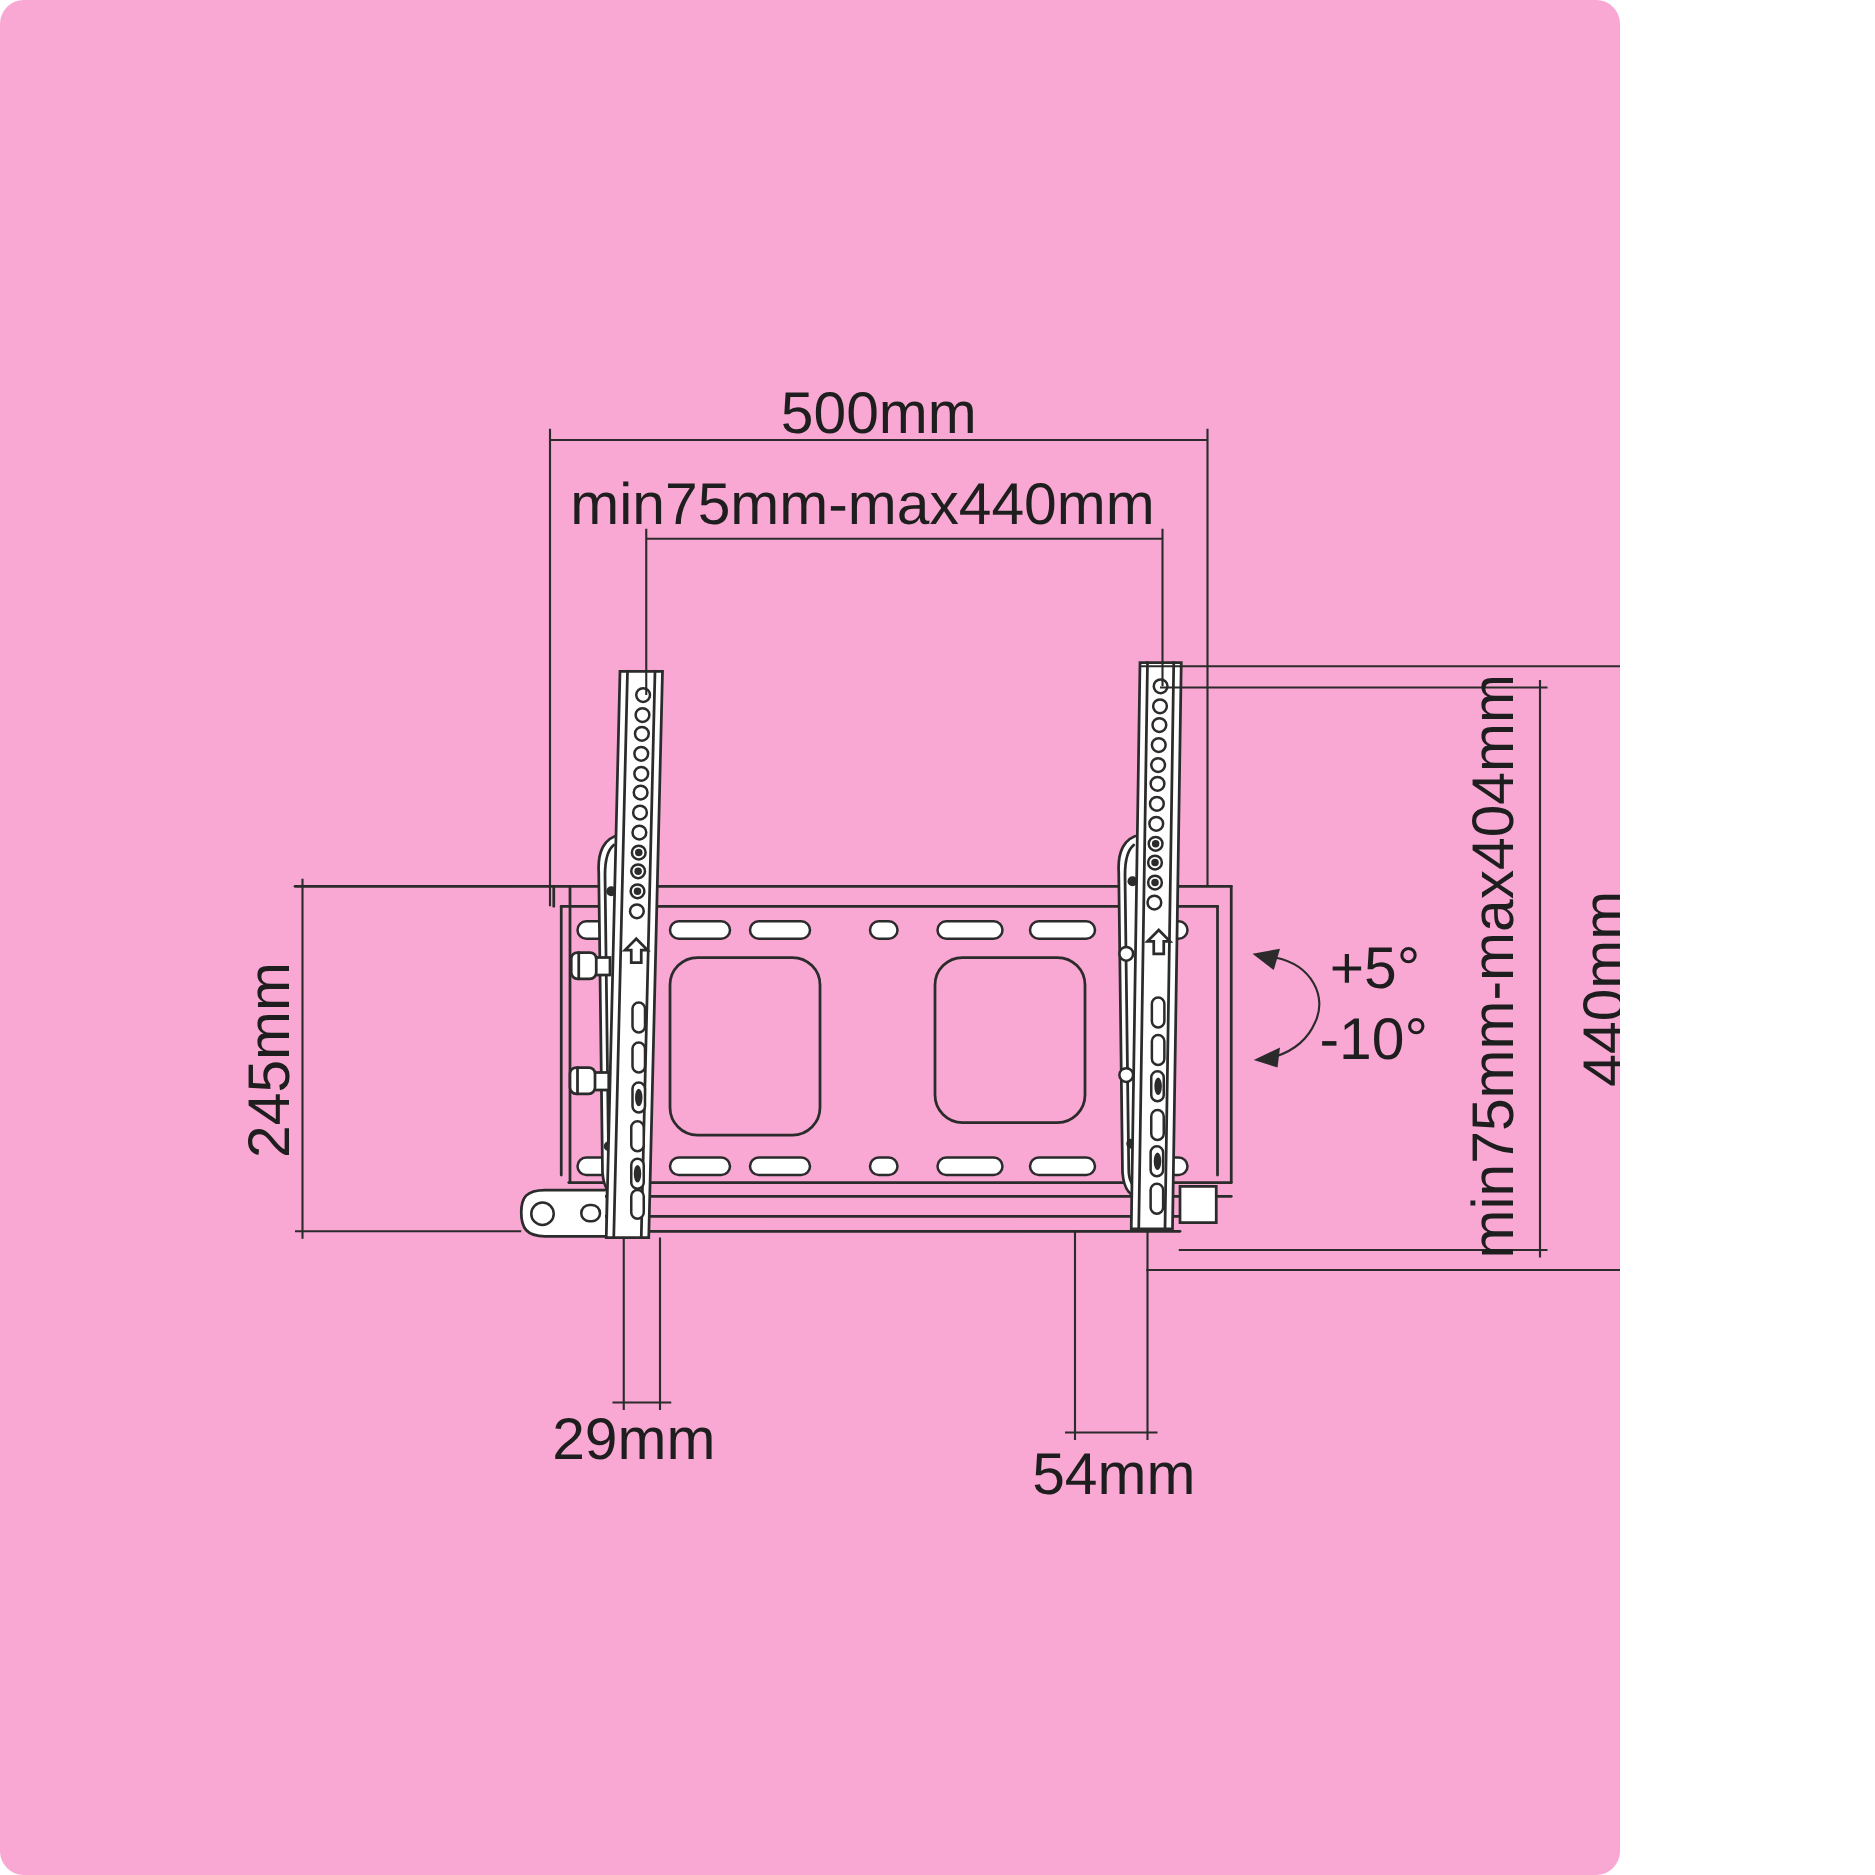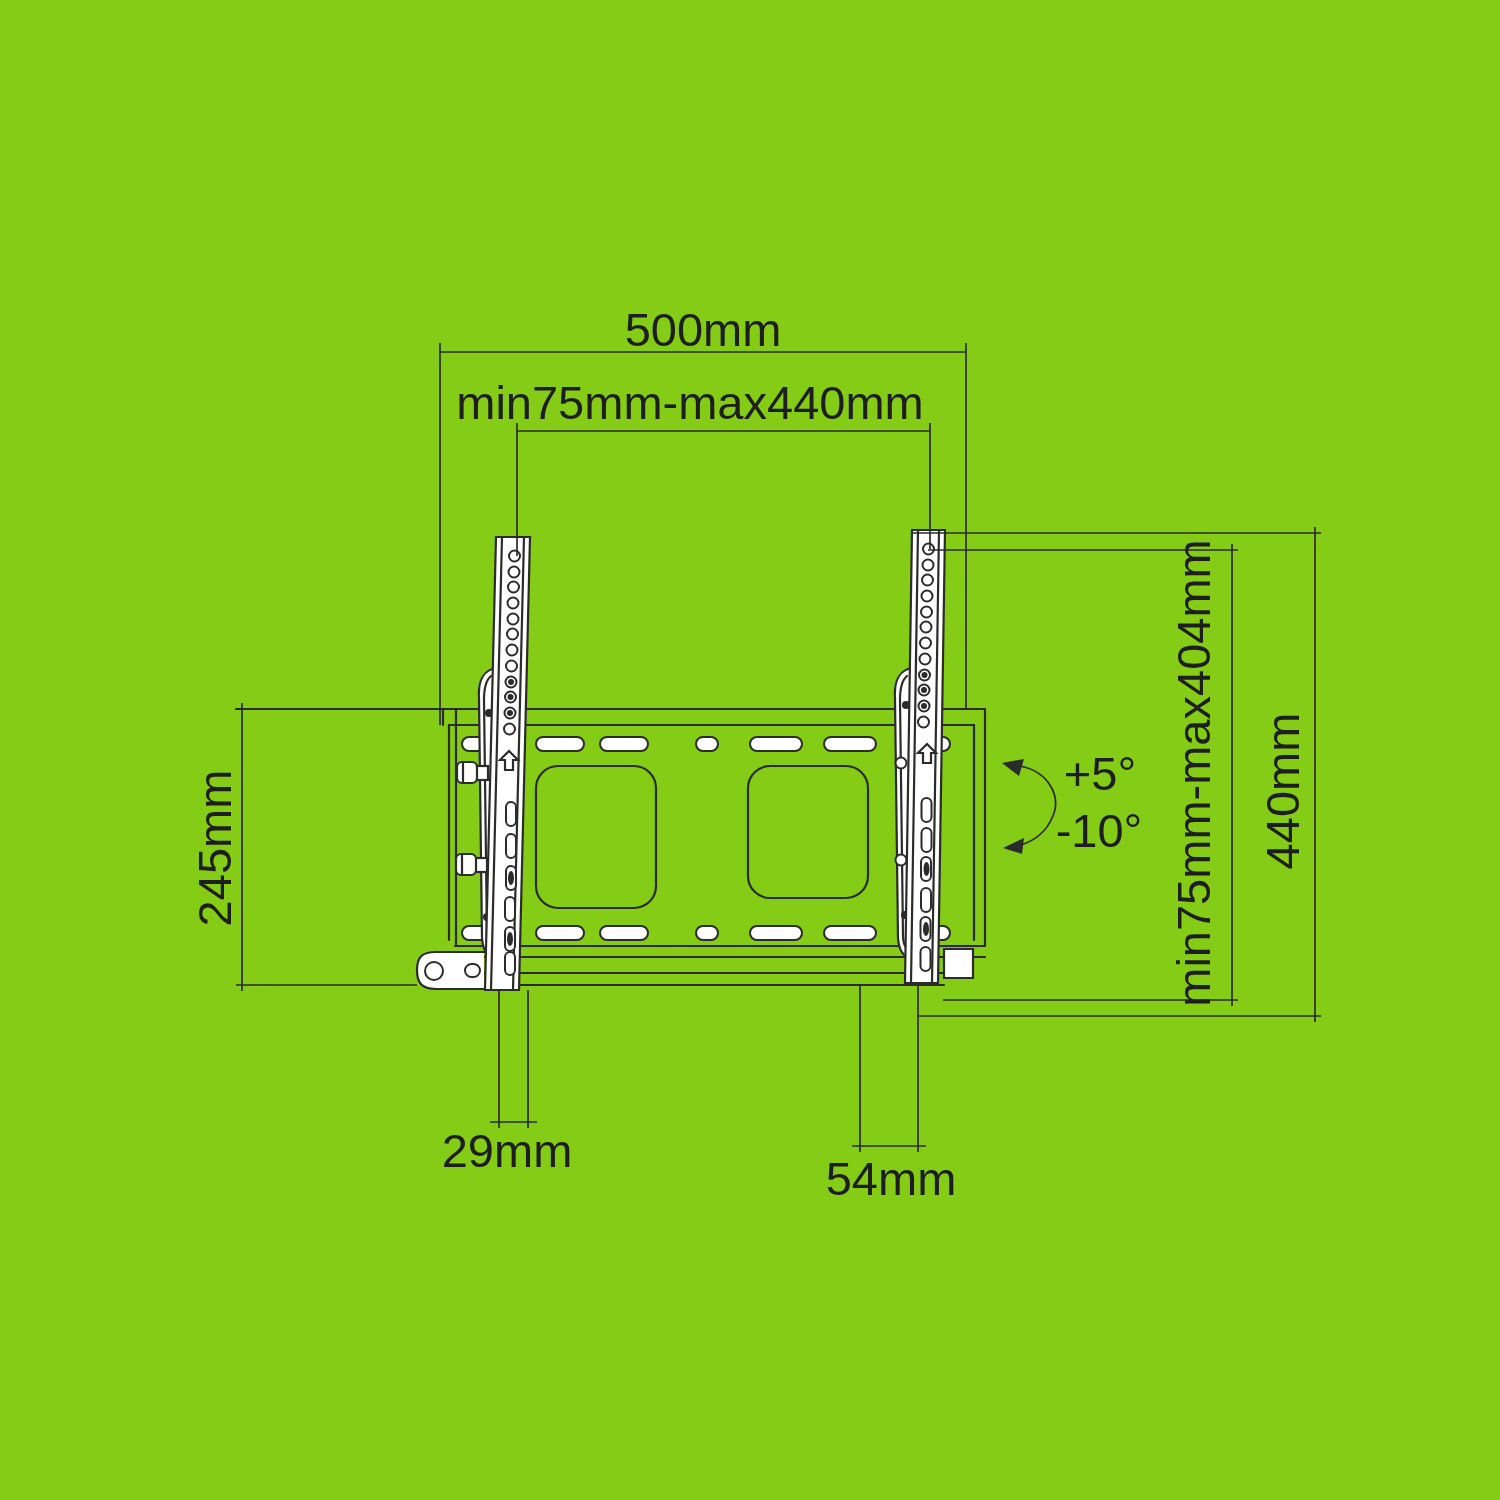--- a/index.html
+++ b/index.html
@@ -1,16 +1,16 @@
 <!DOCTYPE html>
 <html><head>
 <meta charset="utf-8">
 <style>
   html,body{margin:0;padding:0;background:#fff;}
-  .canvas{width:1500px;height:1500px;background:#84cc16;position:relative;overflow:hidden;}
+  .canvas{width:1296px;height:1500px;background:#f9a8d4;position:relative;overflow:hidden;border-radius:19px;}
   svg text{
     font-family:"Liberation Sans","DejaVu Sans",sans-serif;
     font-size:47px;
     fill:#1e1e1e;
     letter-spacing:0px;
   }
   .struct{stroke:#2b2b2b;stroke-width:2.2;fill:none;stroke-linecap:round;}
   .structf{stroke:#2b2b2b;stroke-width:2.2;fill:#ffffff;stroke-linecap:round;}
   .dim{stroke:#2b2b2b;stroke-width:1.7;fill:none;stroke-linecap:butt;}
   .dot{fill:#2b2b2b;stroke:none;}

